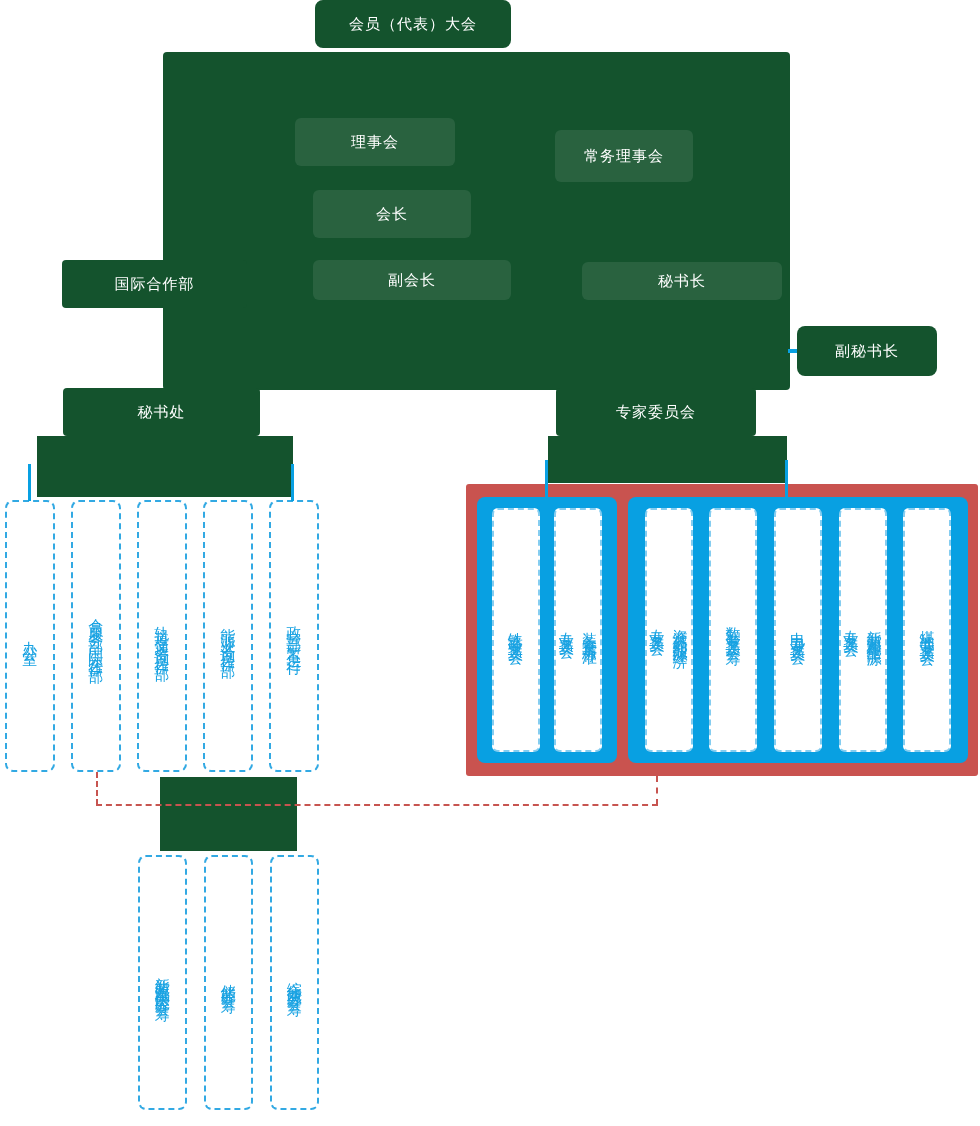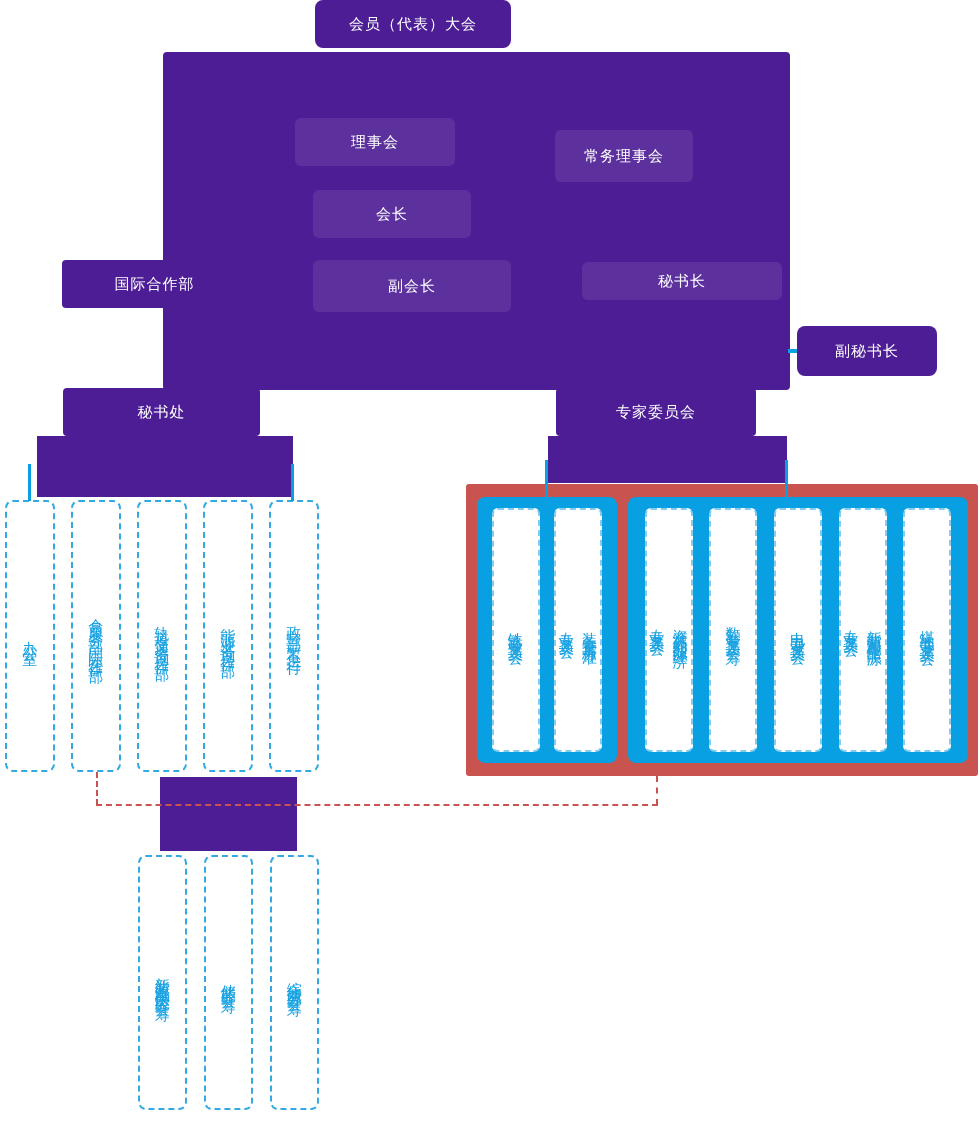--- a/index.html
+++ b/index.html
@@ -1,33 +1,33 @@
 <!DOCTYPE html>
 <html><head>
 <meta charset="utf-8">
 <style>
   html,body{margin:0;padding:0;background:#ffffff;}
   body{font-family:"Liberation Sans","DejaVu Sans",sans-serif;}
   .canvas{position:relative;width:980px;height:1126px;background:#ffffff;overflow:hidden;}
 
   
   .abs{position:absolute;box-sizing:border-box;}
-  .solid{background:#4c1d95;}
+  .solid{background:#14532d;}
   .node{display:flex;align-items:center;justify-content:center;
         color:#ffffff;font-size:15px;letter-spacing:1px;}
   .inner{background:rgba(255,255,255,0.09);border-radius:6px;}
   .blueline{background:#08a0e2;}
 
   
   #node-assembly{left:315px;top:0;width:196px;height:48px;border-radius:8px;}
   #block-main{left:163px;top:52px;width:627px;height:338px;border-radius:4px;}
   #node-council{left:295px;top:70px;width:160px;height:48px;margin-top:48px;}
   #node-standing-council{left:555px;top:130px;width:138px;height:52px;text-align:center;}
   #node-president{left:313px;top:190px;width:158px;height:48px;}
-  #node-vice-president{left:313px;top:260px;width:198px;height:52px;}
+  #node-vice-president{left:313px;top:260px;width:198px;height:40px;}
   #node-secretary-general{left:542px;top:262px;width:200px;height:38px;margin-left:40px;}
   #node-exec-vp{left:62px;top:260px;width:185px;height:48px;border-radius:4px;}
   #node-deputy-sg{left:797px;top:326px;width:140px;height:50px;border-radius:8px;}
   #link-deputy-sg{left:788px;top:349px;width:9px;height:4px;}
   #node-secretariat{left:63px;top:388px;width:197px;height:48px;border-radius:4px;}
   #node-expert{left:556px;top:388px;width:200px;height:48px;border-radius:4px;}
 
   
   #bar-left{left:37px;top:436px;width:256px;height:61px;}
   #bar-right{left:548px;top:436px;width:239px;height:47px;}

